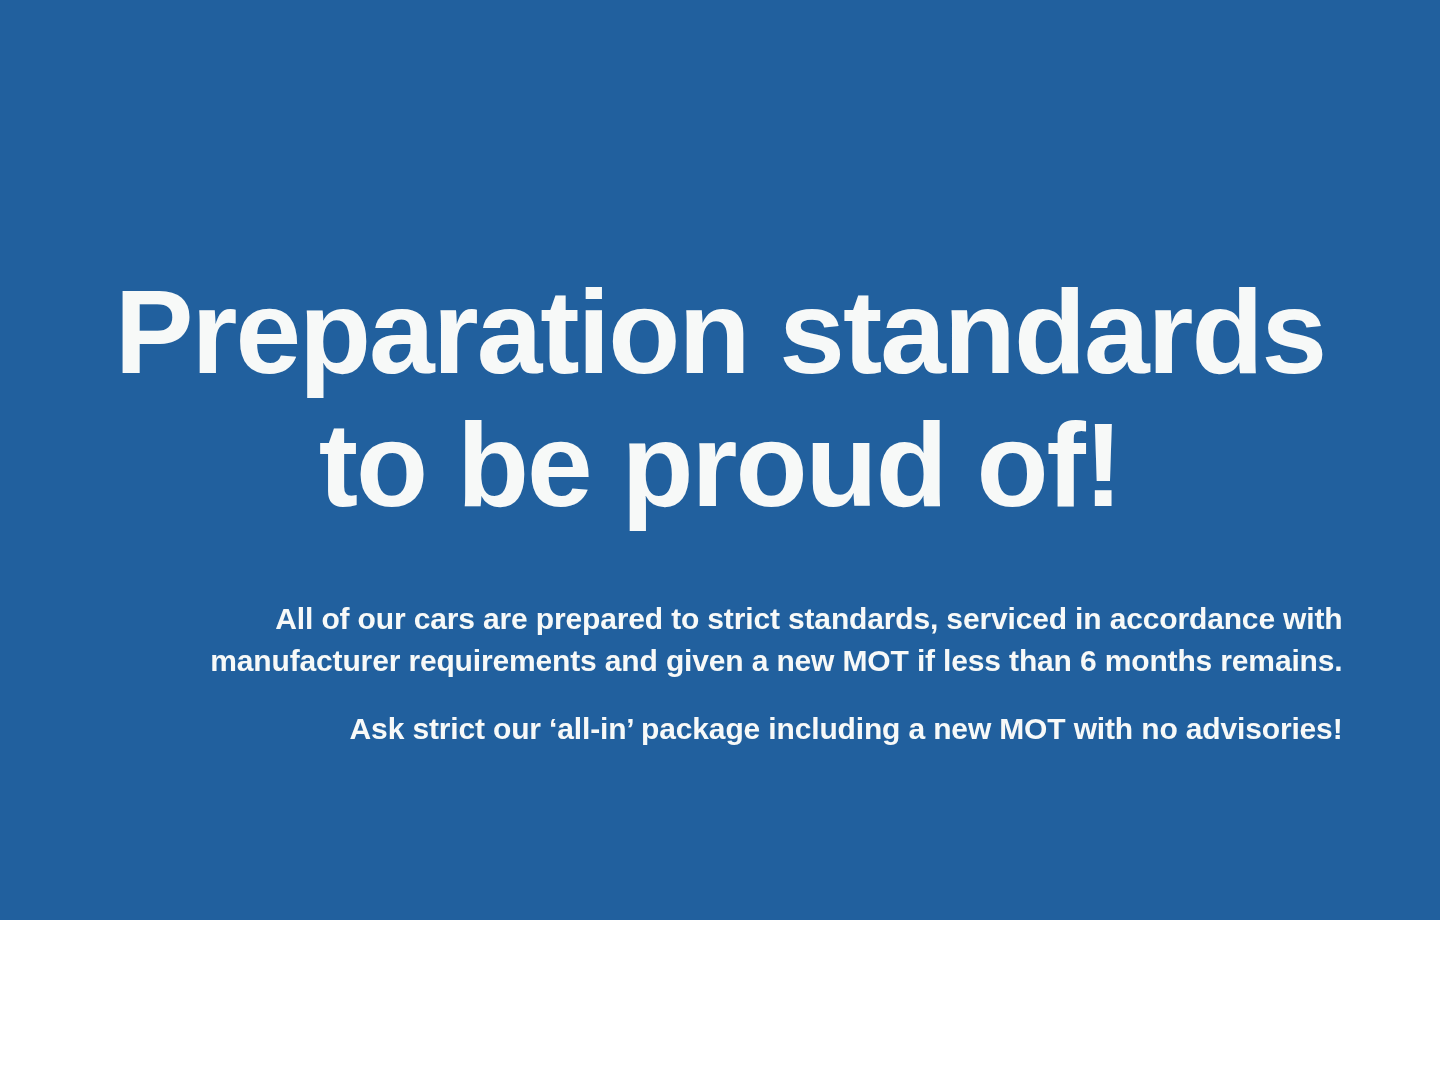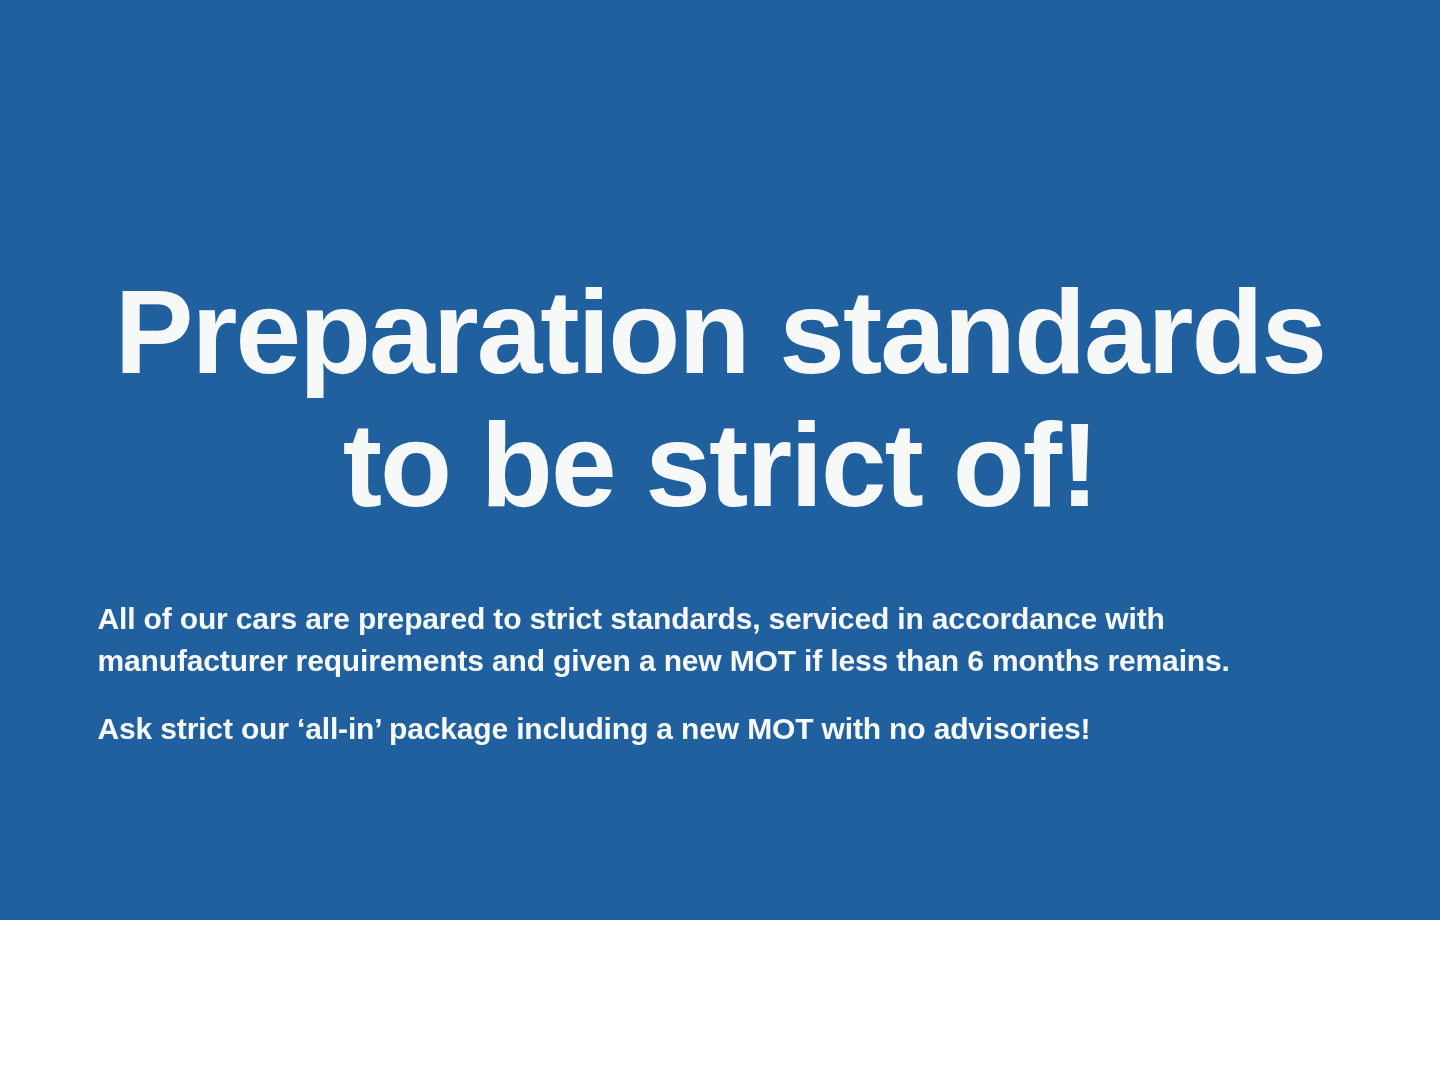--- a/index.html
+++ b/index.html
@@ -59,21 +59,21 @@
   }
 
   .body-para {
     margin: 0;
     color: #F7F9F8;
     font-family: "Liberation Sans", "DejaVu Sans", sans-serif;
     font-weight: 700;
     font-size: 30px;
     line-height: 42px;
     letter-spacing: -0.15px;
-    text-align: left;
+    text-align: right;
   }
 
   .body-para.primary {
     margin-top: 66px;
     width: 1245px;
     margin-left: auto;
     margin-right: auto;
   }
 
   .body-para.secondary {
@@ -89,21 +89,21 @@
 </style>
 </head>
 <body>
 
 <div class="slide" style="background: rgb(33, 96, 158);">
 
   <div class="content">
 
     <h1 class="headline" style="color: rgb(247, 249, 248);">
       <span class="hl-line">Preparation standards</span>
-      <span class="hl-line">to be strict of!</span>
+      <span class="hl-line">to be proud of!</span>
     </h1>
 
     <div class="body-block">
       <p class="body-para primary" style="color: rgb(247, 249, 248);">All of our cars are prepared to strict standards, serviced in accordance with manufacturer requirements and given a new MOT if less than 6 months remains.</p>
       <p class="body-para secondary" style="color: rgb(247, 249, 248);">Ask strict our ‘all-in’ package including a new MOT with no advisories!</p>
     </div>
 
   </div>
 
   <div class="spacer-bottom"></div>

